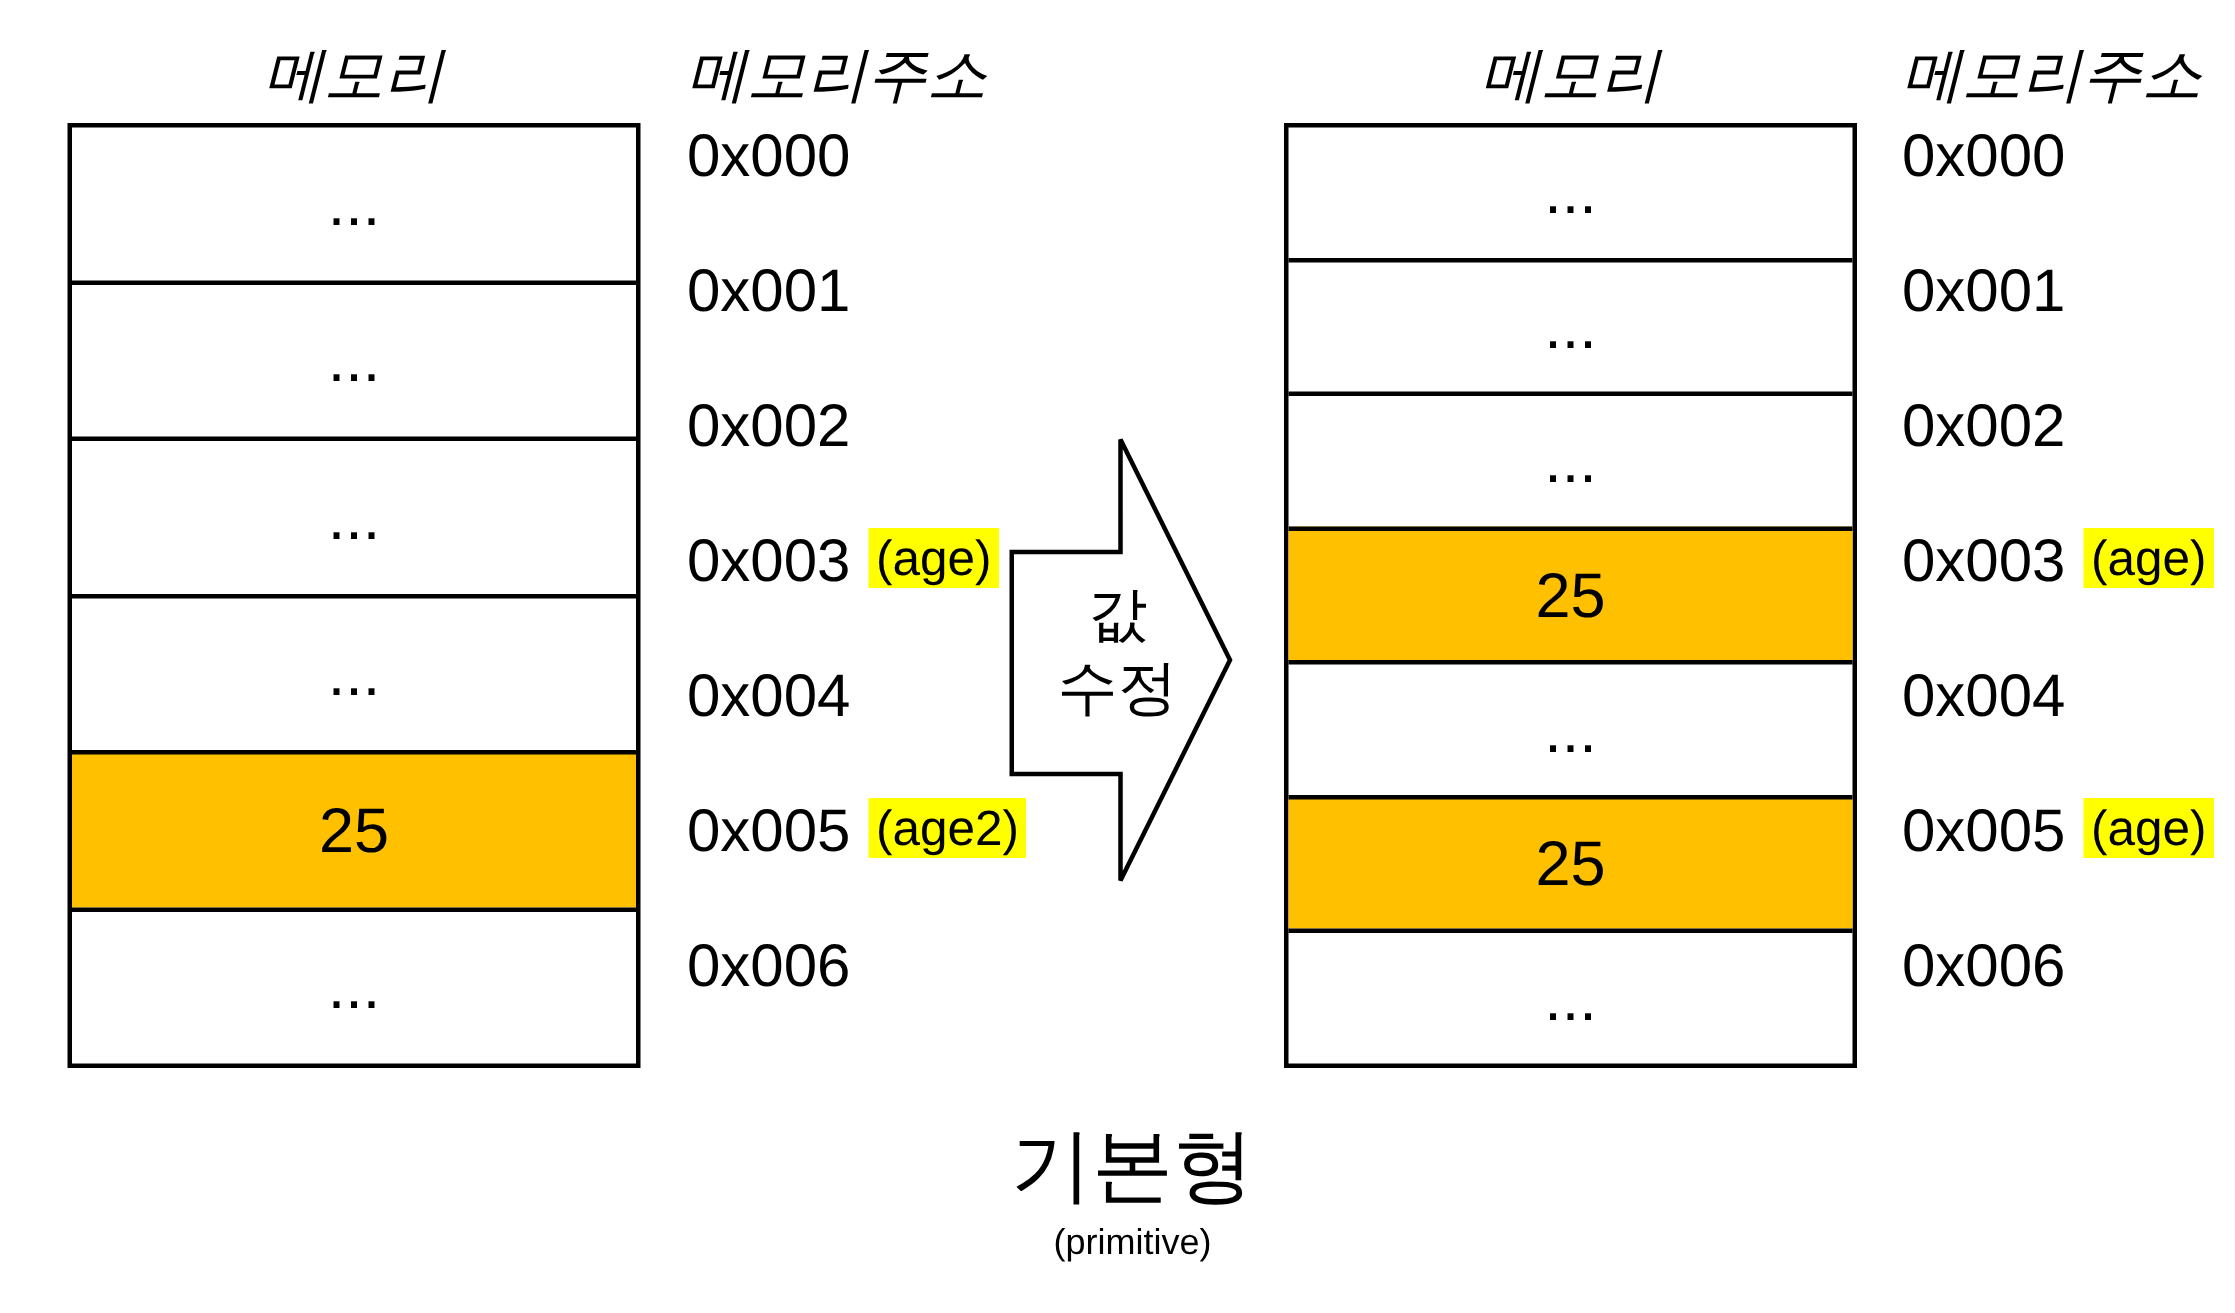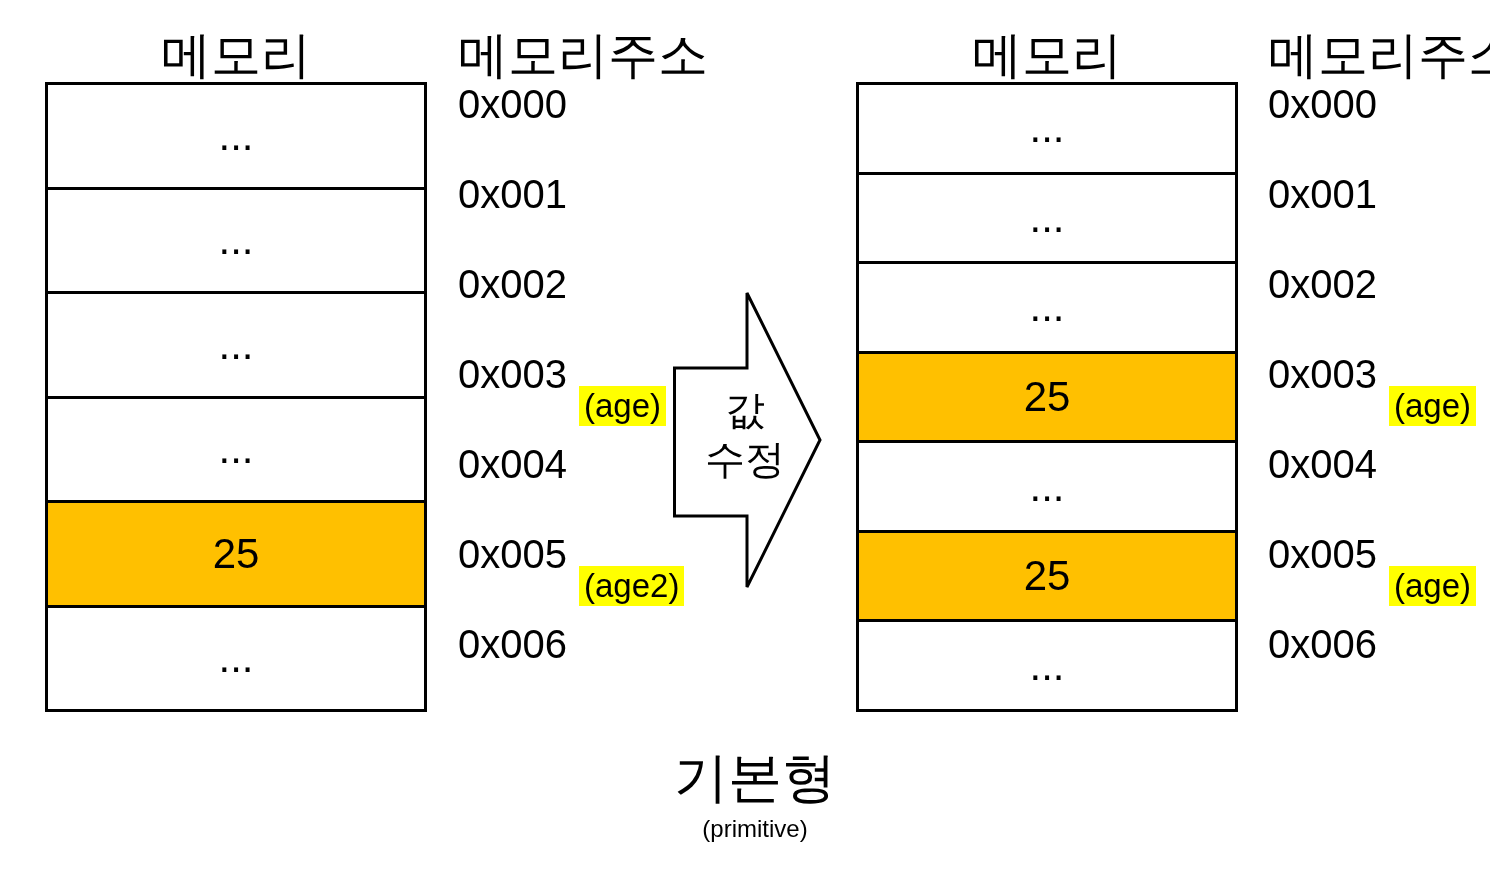--- a/index.html
+++ b/index.html
@@ -8,21 +8,21 @@
     --border:#000000;
     --text:#000000;
     --background:#FFFFFF;
   }
   html,body{margin:0;padding:0;}
   body{
     width:1490px;height:875px;position:relative;overflow:hidden;
     background:var(--background);color:var(--text);
     font-family:"Liberation Sans",sans-serif;
   }
-  .hdr{position:absolute;top:22px;font-size:50px;white-space:nowrap;}
+  .hdr{position:absolute;top:22px;font-size:40px;white-space:nowrap;font-style:italic;}
   .hdr-mem{width:382px;text-align:center;}
   #hdr-mem-left{left:45px;}
   #hdr-addr-left{left:458px;}
   #hdr-mem-right{left:856px;}
   #hdr-addr-right{left:1268px;}
 
   .memtable{
     position:absolute;top:82px;width:382px;height:630px;
     border:3px solid var(--border);box-sizing:border-box;
     display:flex;flex-direction:column;background:var(--background);
@@ -33,21 +33,21 @@
     flex:1;display:flex;align-items:center;justify-content:center;
     font-size:42px;border-top:3px solid var(--border);
   }
   .cell:first-child{border-top:none;}
   .cell.hl{background:var(--highlight-cell);}
 
   .addrcol{position:absolute;top:82px;height:630px;display:flex;flex-direction:column;}
   #addr-left{left:458px;}
   #addr-right{left:1268px;}
   .addr{flex:1;display:flex;align-items:flex-start;gap:12px;font-size:40px;white-space:nowrap;}
-  .tag{background:var(--highlight-label);font-size:33px;padding:1px 5px;margin-top:34px;}
+  .tag{background:var(--highlight-label);font-size:33px;padding:1px 5px;}
 
   .arrow-wrap{position:absolute;left:665px;top:284px;width:165px;height:314px;}
   .arrow-wrap svg{display:block;}
   .arrow-label{
     position:absolute;left:665px;top:386px;width:160px;text-align:center;
     font-size:40px;line-height:49px;
   }
 
   .caption{position:absolute;left:455px;top:746px;width:600px;text-align:center;}
   .caption-title{font-size:54px;line-height:62px;text-align:center;}

